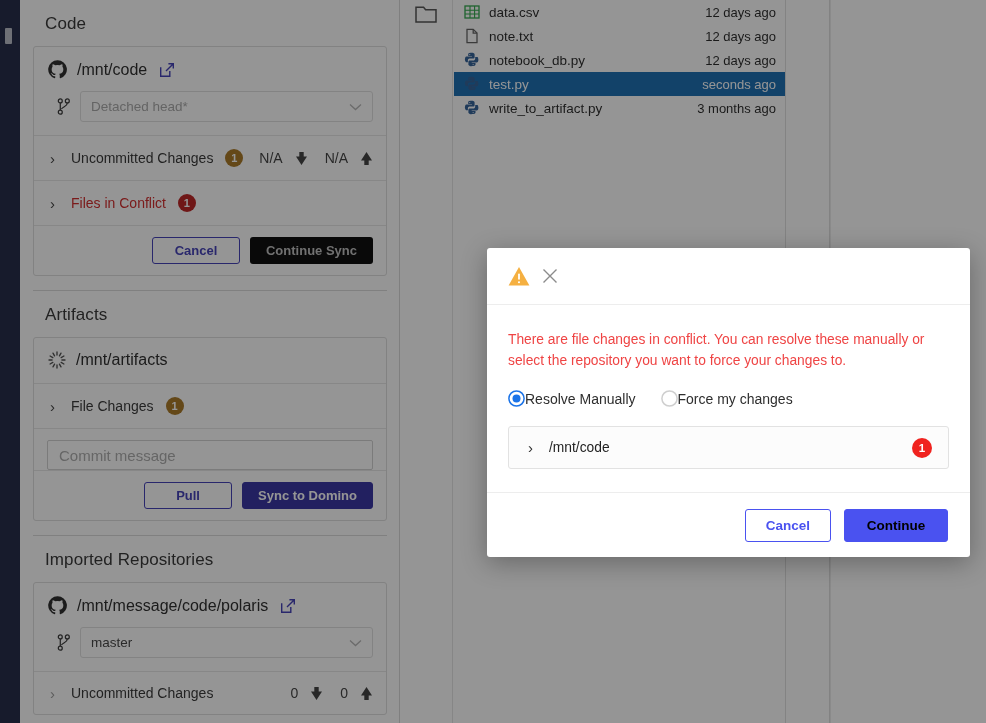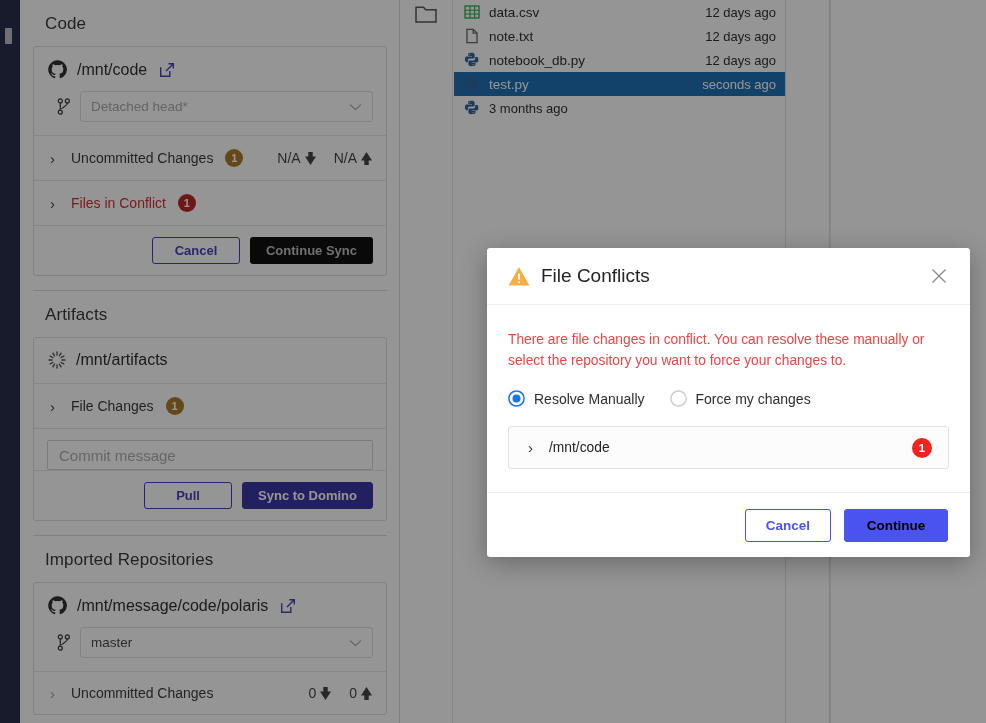--- a/index.html
+++ b/index.html
@@ -78,21 +78,21 @@
   .acc-label { flex: none; }
   .acc-label.danger { color: #cf2222; }
   .badge {
     display: inline-flex; align-items: center; justify-content: center;
     width: 18px; height: 18px; border-radius: 50%;
     color: #fff; font-size: 11px; font-weight: bold; margin-left: 12px; flex: none;
   }
   .badge.amber { background: #a6731d; }
   .badge.red   { background: #bb1b1b; }
   .counts { margin-left: auto; display: flex; align-items: center; gap: 18px; }
-  .count-item { display: flex; align-items: center; gap: 4px; font-size: 14px; color: #3a3a3a; }
+  .count-item { display: flex; align-items: center; gap: 13px; font-size: 14px; color: #3a3a3a; }
   .arrow { width: 11px; height: 13px; }
   .card-footer {
     border-top: 1px solid #e6e6e6; padding: 11px 13px;
     display: flex; justify-content: flex-end; gap: 10px; align-items: center;
   }
   .btn {
     height: 27px; border-radius: 3px; font-size: 13px; font-weight: bold;
     display: inline-flex; align-items: center; justify-content: center;
     padding: 0 15px; cursor: pointer; white-space: nowrap;
   }
@@ -146,21 +146,21 @@
   .modal-head {
     height: 57px; display: flex; align-items: center; padding: 0 22px 0 21px;
     border-bottom: 1px solid #ededed;
   }
   .warn-icon { width: 22px; height: 21px; flex: none; margin-right: 11px; }
   .modal-title { font-size: 19px; color: #242424; flex: 1; }
   .close-x { width: 18px; height: 18px; cursor: pointer; color: #8b8b8b; }
   .modal-body { flex: 1; padding: 24px 21px 0 21px; }
   .modal-desc { font-size: 13.8px; line-height: 21px; color: #ef4444; max-width: 430px; }
   .radio-row { display: flex; align-items: center; gap: 25px; margin-top: 19px; }
-  .radio { display: flex; align-items: center; gap: 9px; cursor: pointer; }
+  .radio { display: flex; align-items: center; cursor: pointer; }
   .radio-dot { width: 17px; height: 17px; flex: none; }
   .radio-label { font-size: 14px; color: #2e2e2e; }
   .conflict-box {
     margin-top: 19px; height: 43px; border: 1px solid #e2e2e2; border-radius: 3px;
     background: #fcfcfc; display: flex; align-items: center; padding: 0 16px 0 19px;
   }
   .conflict-chev { font-size: 15px; color: #2f2f2f; margin-right: 16px; }
   .conflict-path { font-size: 13.8px; color: #242424; flex: 1; }
   .badge-lg {
     width: 20px; height: 20px; border-radius: 50%; background: #f0231f; color: #fff;
@@ -380,20 +380,21 @@
               <path fill="#2b5b94" d="M11.2 4.7v2h-.1c0 1-.8 1.8-1.8 1.8H5.7c-.7 0-1.3.6-1.3 1.3v2.8c0 .7.6 1.1 1.3 1.3.8.2 1.6.3 2.5.2.8 0 1.4-.1 2-.2.9-.2 1.3-.6 1.3-1.3v-1.7H7.7v-.5h5.2c.8 0 1.1-.5 1.3-1.3.3-.8.3-1.6 0-2.7-.2-.8-.5-1.3-1.3-1.3h-1.7zm-2.1 7.3c.3 0 .6.3.6.6s-.3.6-.6.6-.5-.3-.5-.6.2-.6.5-.6z"></path>
             </svg>
             <span class="file-name">test.py</span>
             <span class="file-time">seconds ago</span>
           </div>
           <div class="file-row">
             <svg class="file-icon" viewBox="0 0 16 16">
               <path fill="#2b5b94" d="M7.9.8c-1 0-1.9.1-2.6.3-.8.2-1.1.6-1.1 1.3v1.7h3.8v.5H2.8c-.8 0-1.4.4-1.7 1.3C.8 7 .8 7.7 1.1 8.8c.3.9.8 1.5 1.5 1.5h1.3V8.2c0-.9.8-1.7 1.7-1.7h3.7c.7 0 1.3-.6 1.3-1.3V2.4c0-.7-.6-1.2-1.3-1.4C8.8.9 8.4.8 7.9.8zM5.8 2c.3 0 .5.3.5.6s-.2.6-.5.6-.6-.3-.6-.6.3-.6.6-.6z"></path>
               <path fill="#2b5b94" d="M11.2 4.7v2h-.1c0 1-.8 1.8-1.8 1.8H5.7c-.7 0-1.3.6-1.3 1.3v2.8c0 .7.6 1.1 1.3 1.3.8.2 1.6.3 2.5.2.8 0 1.4-.1 2-.2.9-.2 1.3-.6 1.3-1.3v-1.7H7.7v-.5h5.2c.8 0 1.1-.5 1.3-1.3.3-.8.3-1.6 0-2.7-.2-.8-.5-1.3-1.3-1.3h-1.7zm-2.1 7.3c.3 0 .6.3.6.6s-.3.6-.6.6-.5-.3-.5-.6.2-.6.5-.6z"></path>
             </svg>
+            <span class="file-name">write_to_artifact.py</span>
             <span class="file-time">3 months ago</span>
           </div>
         </div>
     </div>
 
     <div class="right-pane">
       <div class="rp-div-a"></div>
       <div class="rp-div-b"></div>
     </div>
 
@@ -401,21 +402,20 @@
 
   <div id="scrim"></div>
 
   <div class="modal">
     <div class="modal-head">
       <svg class="warn-icon" viewBox="0 0 22 21">
         <path fill="#f5b041" d="M11 1 21.4 19.6H.6z"></path>
         <rect x="10.1" y="7.4" width="1.8" height="6.3" rx=".9" fill="#fff"></rect>
         <circle cx="11" cy="16.3" r="1.05" fill="#fff"></circle>
       </svg>
-      <span class="modal-title">File Conflicts</span>
       <svg class="close-x" viewBox="0 0 18 18">
         <path d="M2.5 2.5 15.5 15.5M15.5 2.5 2.5 15.5" fill="none" stroke="#8b8b8b" stroke-width="1.4"></path>
       </svg>
     </div>
 
     <div class="modal-body">
       <div class="modal-desc">There are file changes in conflict. You can resolve these manually or select the repository you want to force your changes to.</div>
 
       <div class="radio-row">
         <label class="radio">

